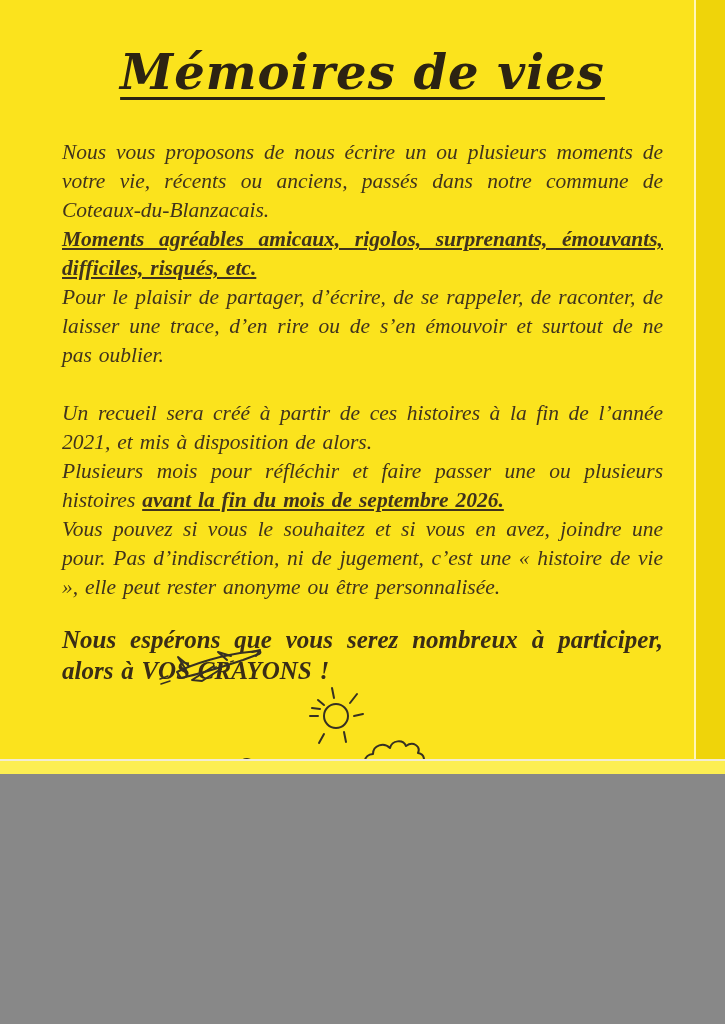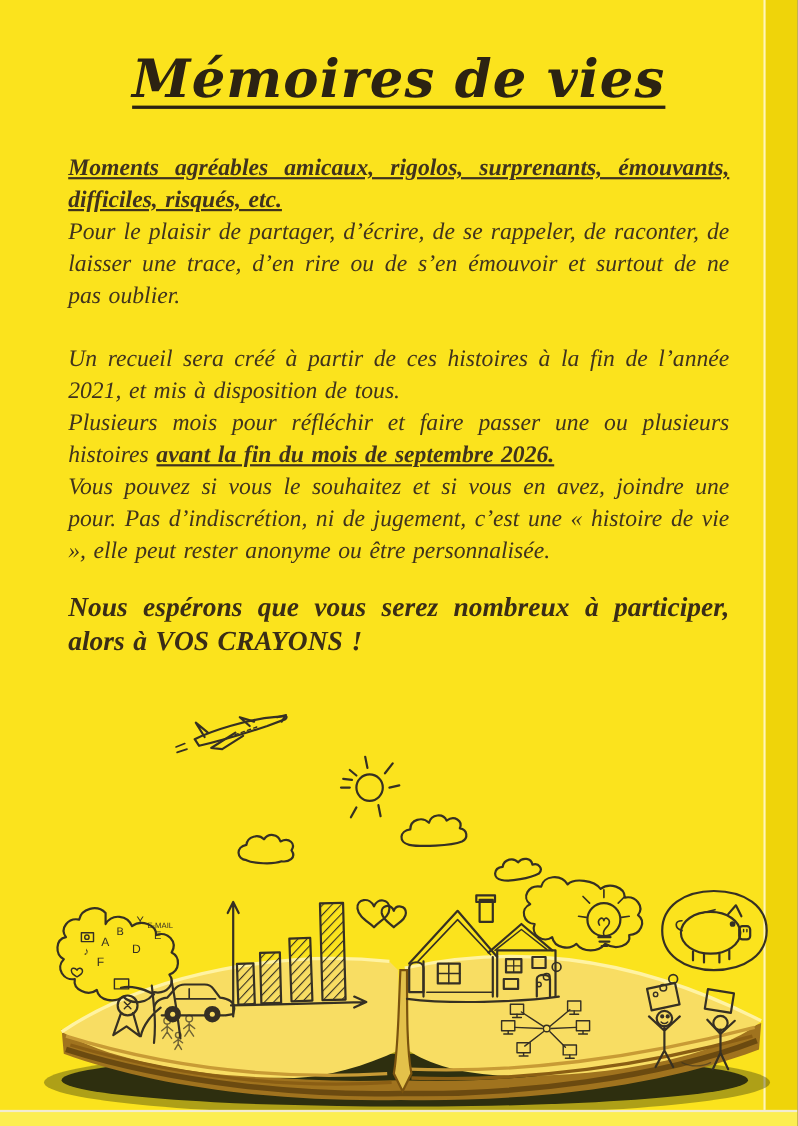--- a/index.html
+++ b/index.html
@@ -1,18 +1,18 @@
 <!DOCTYPE html>
 <html><head>
 <meta charset="utf-8">
 <style>
   html,body{margin:0;padding:0;background:#888;}
   .page{
     position:relative;
-    width:725px;height:1024px;
+    width:725px;height:774px;
     background:#fbe31d;
     overflow:hidden;
     font-family:"Liberation Serif", serif;
     color:#40331d;
   }
   
   .edge-right{
     position:absolute;top:0;right:0;width:29px;height:1024px;
     background:#efd40a;border-left:2px solid #fff6b8;
   }
@@ -54,23 +54,24 @@
 </head>
 <body>
 
 <div class="page">
 
   <div class="edge-right"></div>
 
   <h1 class="title">Mémoires de vies</h1>
 
   <div class="body">
+    <p>Nous vous proposons de nous écrire un ou plusieurs moments de votre vie, récents ou anciens, passés dans notre commune de Coteaux-du-Blanzacais.</p>
     <p class="b">Moments agréables amicaux, rigolos, surprenants, émouvants, difficiles, risqués, etc.</p>
     <p>Pour le plaisir de partager, d’écrire, de se rappeler, de raconter, de laisser une trace, d’en rire ou de s’en émouvoir et surtout de ne pas oublier.</p>
-    <p class="gap-top">Un recueil sera créé à partir de ces histoires à la fin de l’année 2021, et mis à disposition de tous.</p>
+    <p class="gap-top">Un recueil sera créé à partir de ces histoires à la fin de l’année 2021, et mis à disposition de alors.</p>
     <p><span>Plusieurs mois pour réfléchir et faire passer une ou plusieurs histoires </span><span class="b">avant la fin du mois de septembre 2026.</span></p>
     <p>Vous pouvez si vous le souhaitez et si vous en avez, joindre une pour. Pas d’indiscrétion, ni de jugement, c’est une « histoire de vie », elle peut rester anonyme ou être personnalisée.</p>
     <p class="closing">Nous espérons que vous serez nombreux à participer, alors à VOS CRAYONS !</p>
   </div>
 
   <svg class="illustration" viewBox="0 0 725 400">
     <defs>
       <pattern id="hatch" patternUnits="userSpaceOnUse" width="6" height="6" patternTransform="rotate(45)">
         <line x1="0" y1="0" x2="0" y2="6" stroke="#363023" stroke-width="2"></line>
       </pattern>

